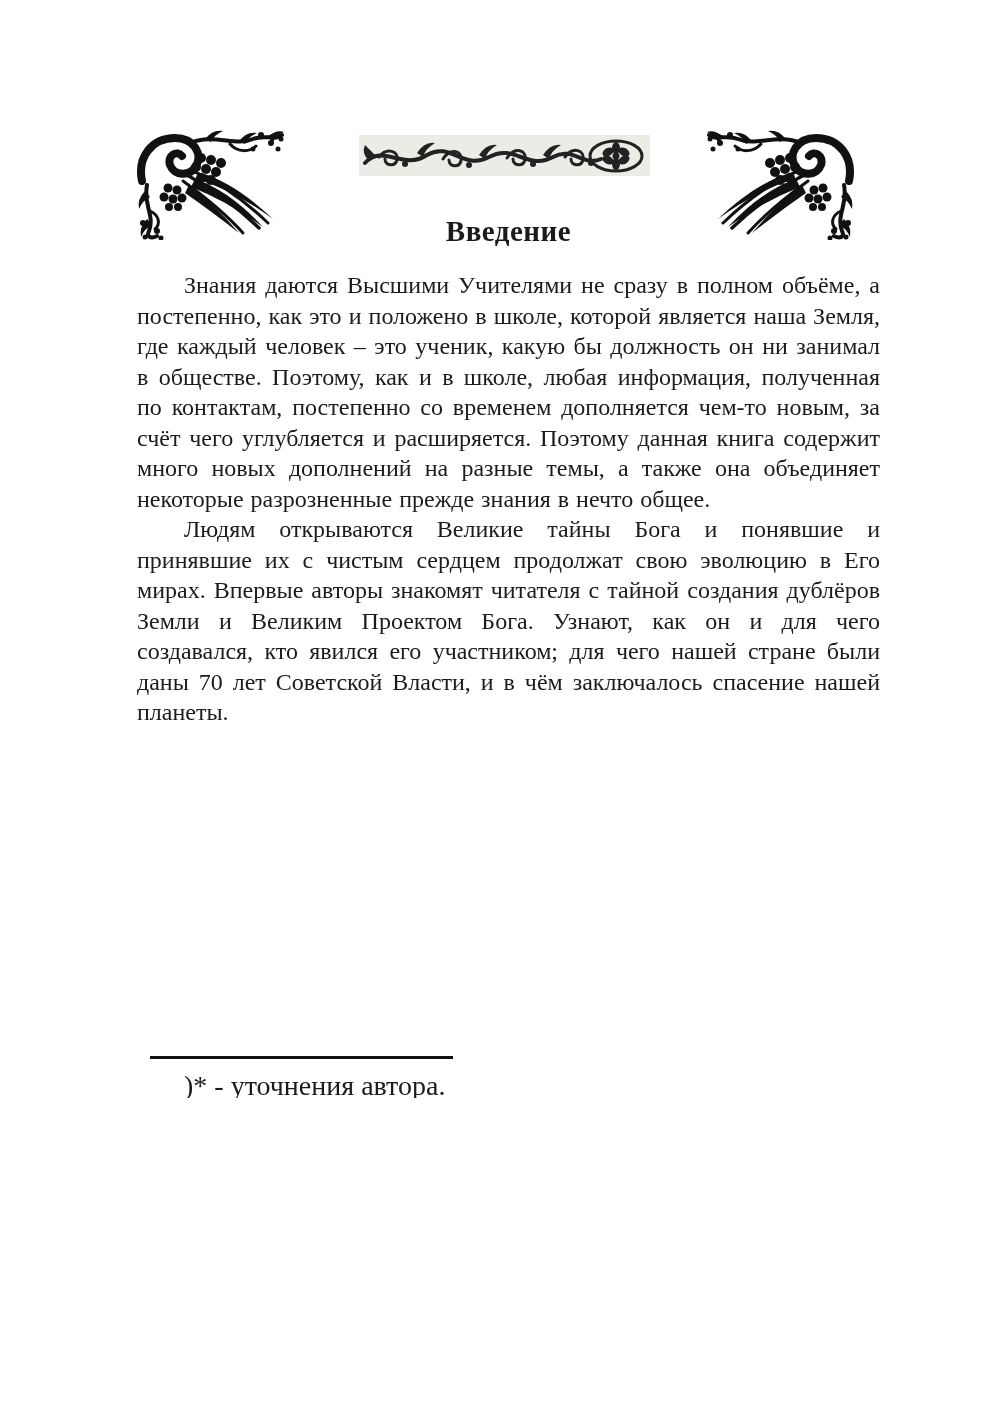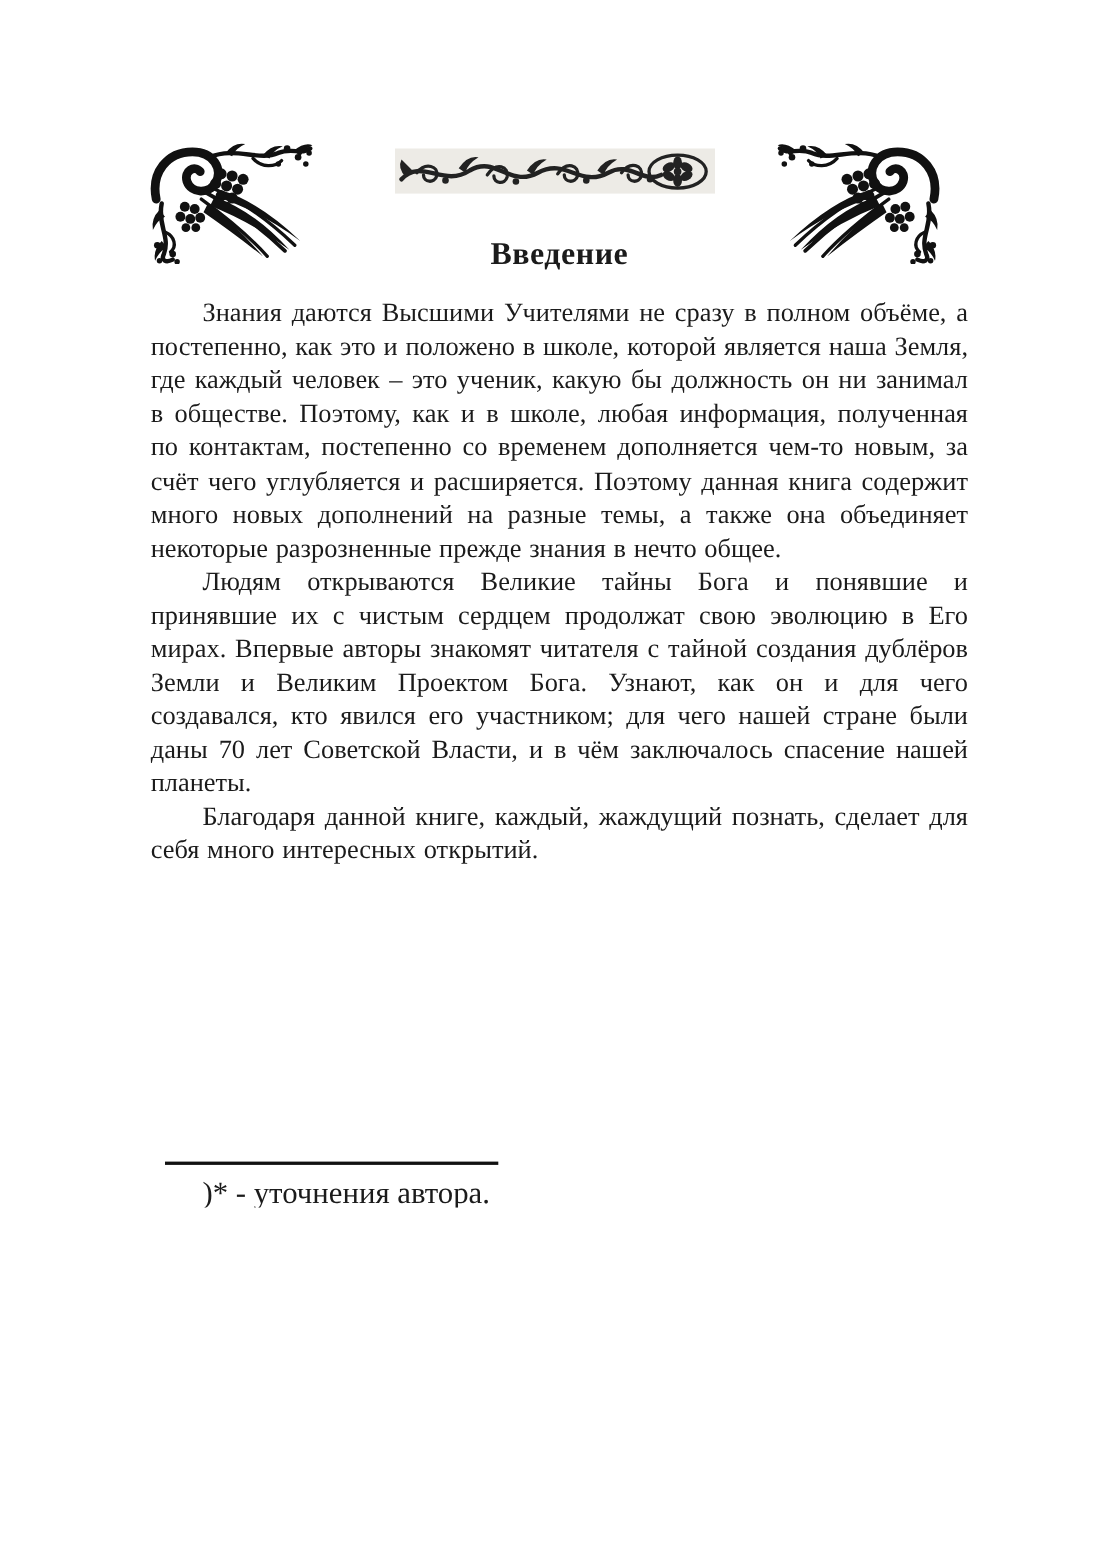--- a/index.html
+++ b/index.html
@@ -229,21 +229,20 @@
         <circle cx="26" cy="111" r="2.5"></circle>
       </g>
     </svg>
   </div>
 
   <h1 class="page-title">Введение</h1>
 
   <div class="body-text">
     <p>Знания даются Высшими Учителями не сразу в полном объёме, а постепенно, как это и положено в школе, которой является наша Земля, где каждый человек – это ученик, какую бы должность он ни занимал в обществе. Поэтому, как и в школе, любая информация, полученная по контактам, постепенно со временем дополняется чем-то новым, за счёт чего углубляется и расширяется. Поэтому данная книга содержит много новых дополнений на разные темы, а также она объединяет некоторые разрозненные прежде знания в нечто общее.</p>
     <p>Людям открываются Великие тайны Бога и понявшие и принявшие их с чистым сердцем продолжат свою эволюцию в Его мирах. Впервые авторы знакомят читателя с тайной создания дублёров Земли и Великим Проектом Бога. Узнают, как он и для чего создавался, кто явился его участником; для чего нашей стране были даны 70 лет Советской Власти, и в чём заключалось спасение нашей планеты.</p>
-    <p>Благодаря данной книге, каждый, жаждущий познать, сделает для себя много интересных открытий.</p>
   </div>
 
   <div class="footnote">
     <div class="footnote-rule"></div>
     <p class="footnote-text">)* - уточнения автора.</p>
   </div>
 
   <div class="page-number">3</div>
 
 </div>

